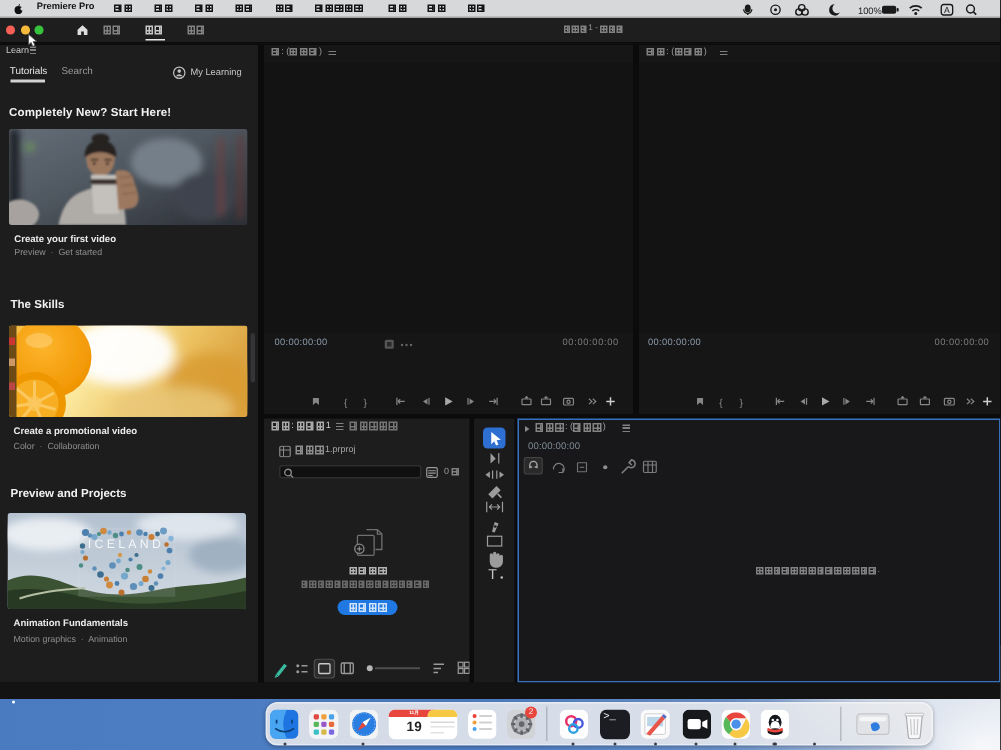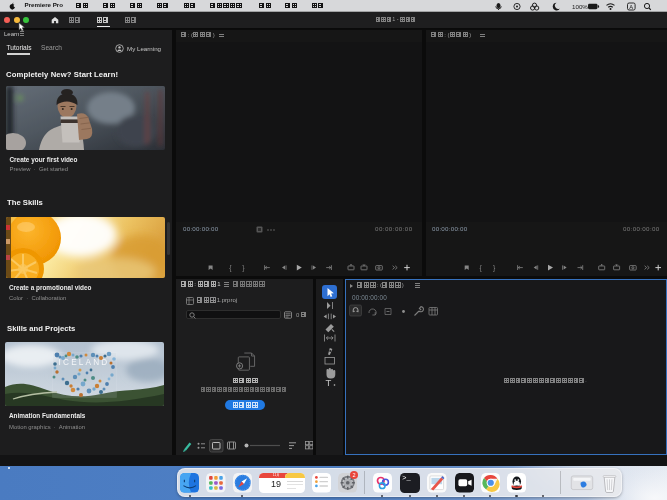--- a/index.html
+++ b/index.html
@@ -83,21 +83,21 @@
 <div class="a hm" style="left:19.5px;top:31.2px"></div>
 <div class="a" style="left:6.5px;top:45px;font-size:6.6px;color:#e8e8e8">Tutorials</div>
 <div class="a" style="left:6.5px;top:53.2px;width:23px;height:1.4px;background:#d2d2d2"></div>
 <div class="a" style="left:41px;top:45px;font-size:6.6px;color:#9a9a9a">Search</div>
 <svg class="a" style="left:115px;top:44px" width="9" height="9" viewBox="0 0 9 9">
 <circle cx="4.5" cy="4.5" r="3.8" fill="none" stroke="#c0c0c0" stroke-width=".8"></circle>
 <circle cx="4.5" cy="3.4" r="1.2" fill="#c0c0c0"></circle>
       <path d="M2.3 6.9 a2.4 2.4 0 0 1 4.4 0" fill="#c0c0c0"></path>
     </svg>
 <div class="a" style="left:127px;top:45.5px;font-size:6.2px;color:#c6c6c6">My Learning</div>
-<div class="a" style="left:6px;top:70.5px;font-size:7.7px;font-weight:bold;color:#f2f2f2;letter-spacing:.1px">Completely New? Start Learn!</div>
+<div class="a" style="left:6px;top:70.5px;font-size:7.7px;font-weight:bold;color:#f2f2f2;letter-spacing:.1px">Completely New? Start Here!</div>
 <svg class="a" style="left:5.5px;top:86px;border-radius:2px" width="159" height="64" viewBox="0 0 159 64">
 <defs>
 <linearGradient id="t1bg" x1="0" y1="0" x2="1" y2="1">
 <stop offset="0" stop-color="#77828c"></stop>
           <stop offset=".45" stop-color="#5d676f"></stop>
           <stop offset="1" stop-color="#31363c"></stop>
         </linearGradient>
 <filter id="b3">
           <feGaussianBlur stdDeviation="2.5"></feGaussianBlur>
         </filter>
@@ -167,21 +167,21 @@
 <path d="M17 52 L17 37 M17 52 L30 45 M17 52 L31 56 M17 52 L23 66 M17 52 L7 64 M17 52 L2 54 M17 52 L5 42" stroke="#fbc85e" stroke-width="2"></path>
 <circle cx="17" cy="52" r="5" fill="#fbc85e" opacity=".7"></circle>
 </g>
 <rect x="0" y="0" width="5" height="61" fill="#6b4a16"></rect>
 <rect x="0" y="8" width="4" height="5" fill="#c33"></rect>
       <rect x="0" y="22" width="4" height="5" fill="#c96"></rect>
       <rect x="0" y="38" width="4" height="5" fill="#b44"></rect>
 </svg>
 <div class="a" style="left:9px;top:285px;font-size:6.4px;font-weight:bold;color:#ececec">Create a promotional video</div>
 <div class="a" style="left:9px;top:296px;font-size:5.9px;color:#8f8f8f">Color &nbsp;·&nbsp; Collaboration</div>
-<div class="a" style="left:7px;top:325px;font-size:7.7px;font-weight:bold;color:#f2f2f2">Skills and Projects</div>
+<div class="a" style="left:7px;top:325px;font-size:7.7px;font-weight:bold;color:#f2f2f2">Preview and Projects</div>
 <svg class="a" style="left:5px;top:342px;border-radius:2px" width="159" height="64" viewBox="0 0 159 64">
 <defs>
 <linearGradient id="t3sky" x1="0" y1="0" x2="0" y2="1">
 <stop offset="0" stop-color="#b2c0cf"></stop>
           <stop offset="1" stop-color="#d3dbe3"></stop>
         </linearGradient>
 <filter id="b4">
           <feGaussianBlur stdDeviation="3"></feGaussianBlur>
         </filter>
 <filter id="b03">
@@ -438,21 +438,21 @@
         <rect x="8.4" y="13.600000000000001" width="3.6" height="3.6" rx="1" fill="#d8b844"></rect>
         <rect x="13.600000000000001" y="13.600000000000001" width="3.6" height="3.6" rx="1" fill="#7a6ae0"></rect>
       </svg></div>
 <div class="a" style="left:232.6px;top:473.2px;width:19.5px;height:19.5px;border-radius:4.6px;overflow:hidden;"><svg width="19.5" height="19.5" viewBox="0 0 20 20">
 <rect width="20" height="20" rx="4.6" fill="#f2f3f5"></rect>
 <circle cx="10" cy="10" r="8.2" fill="#2a7de1"></circle>
 <circle cx="10" cy="10" r="7.4" fill="none" stroke="#d8e8fa" stroke-width=".5" stroke-dasharray=".5 1.4"></circle>
 <path d="M14.5 5.5 L11.2 11.2 L8.8 8.8 Z" fill="#fff"></path>
 <path d="M5.5 14.5 L8.8 8.8 L11.2 11.2 Z" fill="#e8463c"></path>
       </svg></div>
-<div class="a" style="left:258.6px;top:473.2px;width:35px;height:19.5px;border-radius:4.6px;overflow:hidden;">
+<div class="a" style="left:258.6px;top:473.2px;width:35px;height:19.5px;border-radius:4.6px;overflow:hidden;font-weight:bold;">
       <div style="width:100%;height:100%;background:#fff;font-family:'Liberation Sans'">
 <div style="height:5.2px;background:#e8463c;color:#fff;font-size:3.2px;text-align:center;line-height:5.4px">11月</div>
 <div style="font-size:9px;color:#222;text-align:center;line-height:13px">19</div>
       </div>
     </div>
 <div class="a" style="left:285.4px;top:473.2px;width:19.5px;height:19.5px;border-radius:4.6px;overflow:hidden;">
       <div style="width:100%;height:100%;background:#fff">
 <div style="height:5.2px;background:#f7c844"></div>
 <div style="margin:2.5px 2px 0;height:1.2px;background:#d8d8d8"></div>
 <div style="margin:2.2px 2px 0;height:1.2px;background:#e2e2e2"></div>

